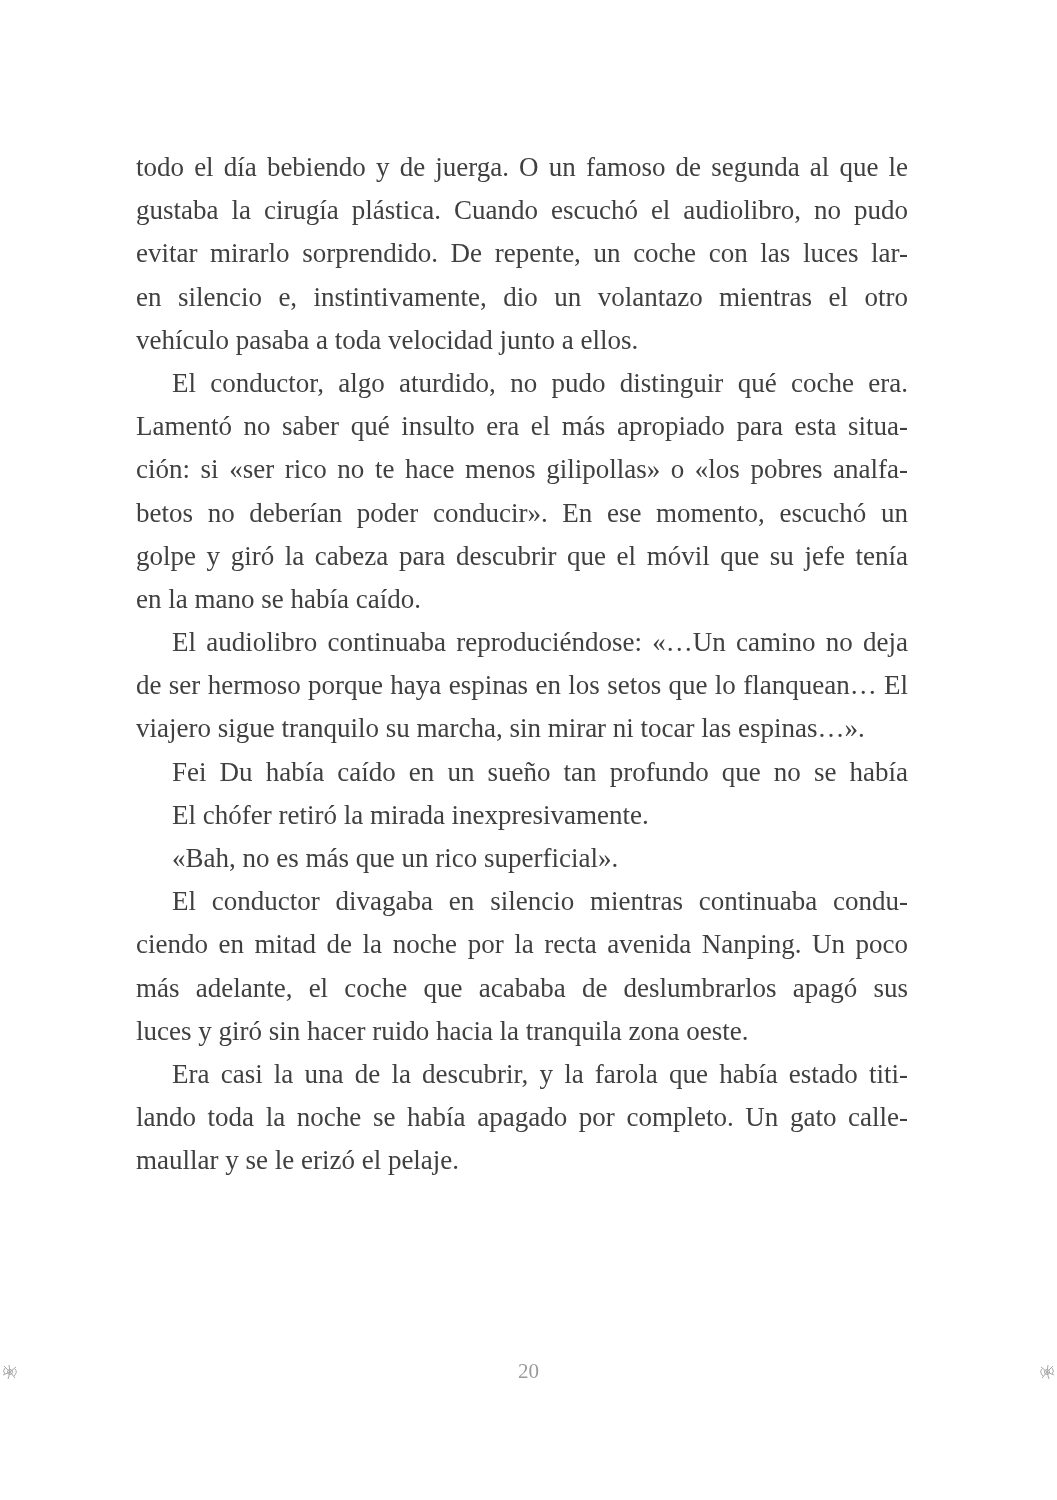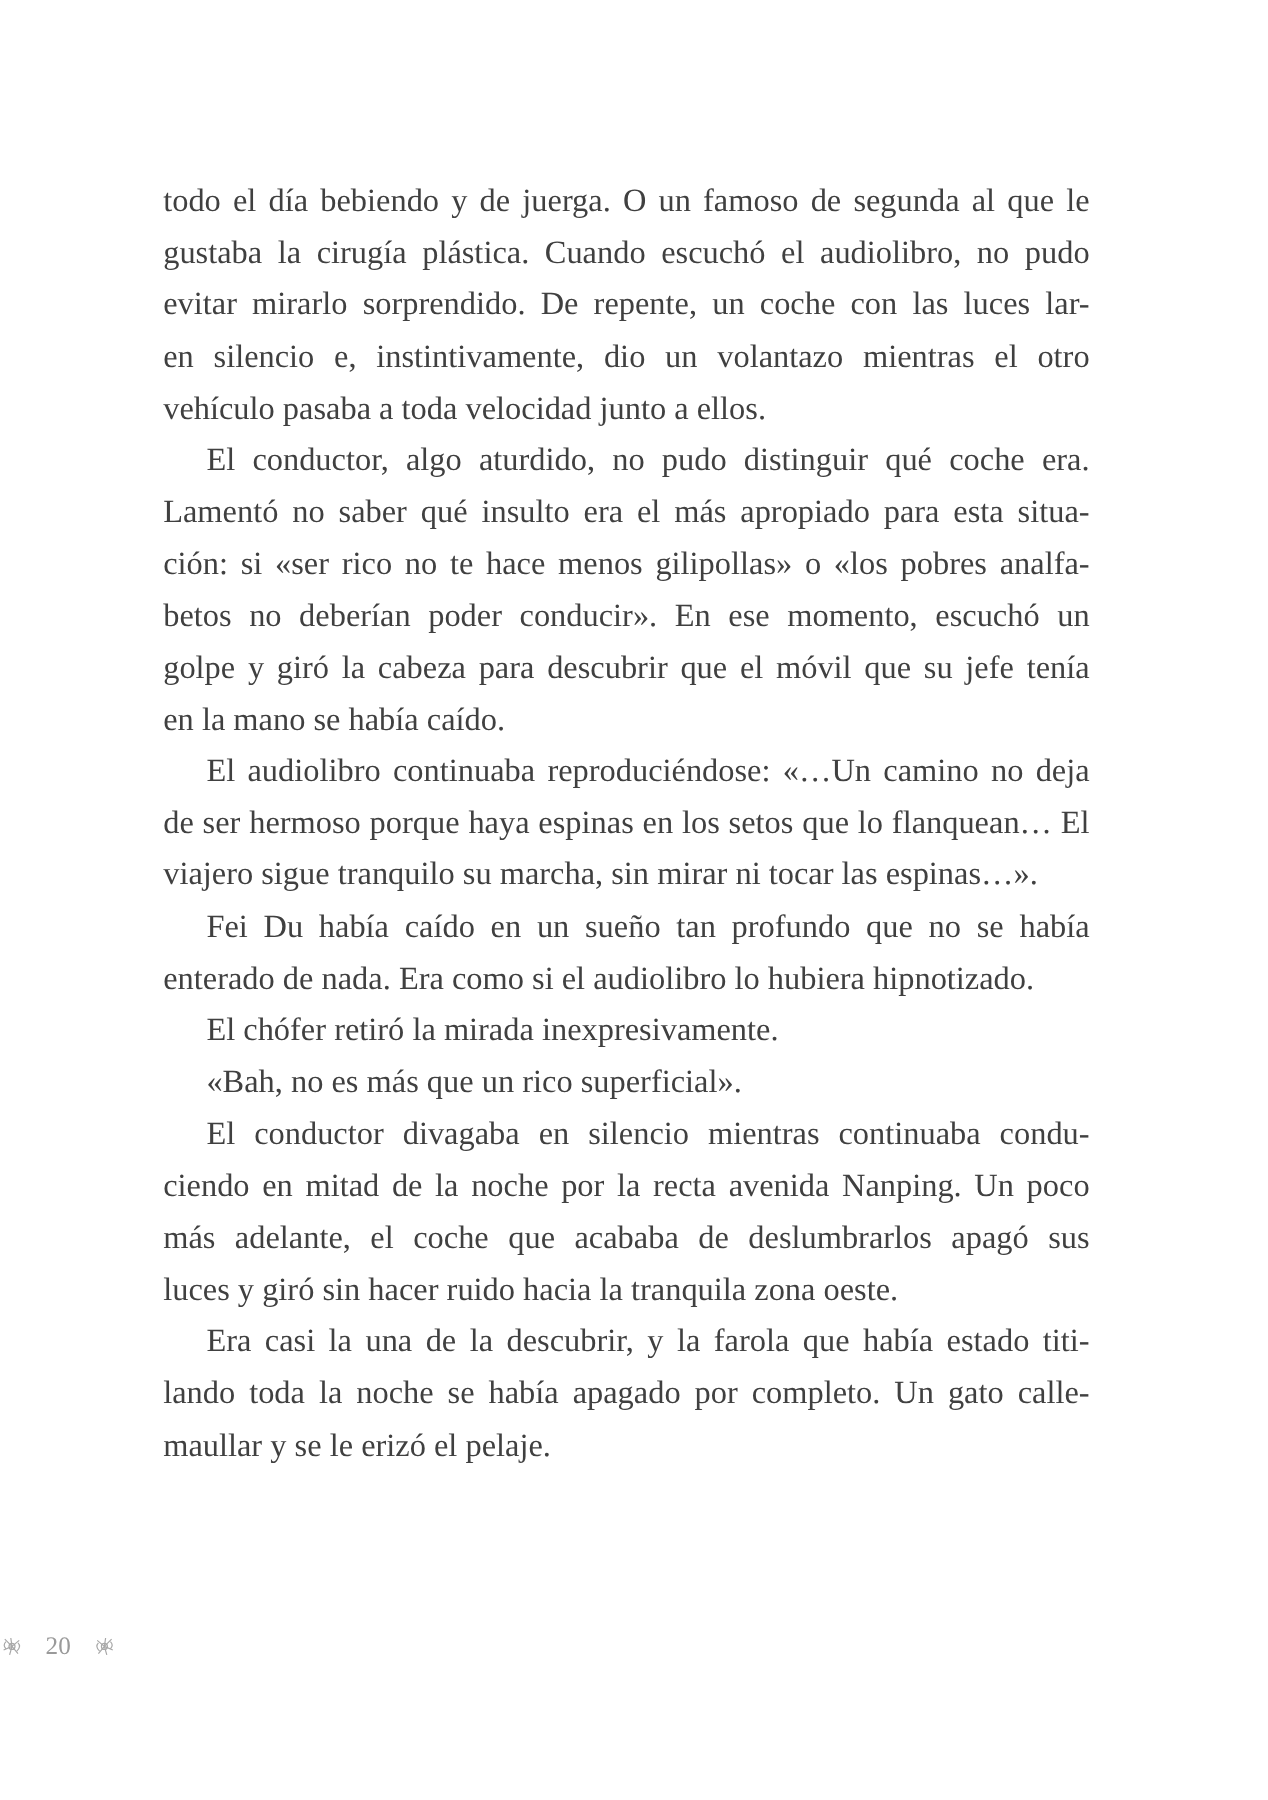--- a/index.html
+++ b/index.html
@@ -38,21 +38,21 @@
     .line.indent {
       padding-left: 36px;
     }
     .footer {
       position: absolute;
       left: 0;
       width: 1057px;
       top: 1356px;
       height: 30px;
       display: flex;
-      justify-content: flex-start;
+      justify-content: space-between;
       align-items: center;
       gap: 18px;
       color: #9a9a9a;
       font-family: "Liberation Serif", "DejaVu Serif", serif;
       font-size: 21px;
     }
     .ornament {
       display: inline-block;
       width: 20px;
       height: 18px;
@@ -78,21 +78,20 @@
         <span class="line">golpe y giró la cabeza para descubrir que el móvil que su jefe tenía</span>
         <span class="line last">en la mano se había caído.</span>
       </div>
       <div>
         <span class="line indent">El audiolibro continuaba reproduciéndose: «…Un camino no deja</span>
         <span class="line">de ser hermoso porque haya espinas en los setos que lo flanquean… El</span>
         <span class="line last">viajero sigue tranquilo su marcha, sin mirar ni tocar las espinas…».</span>
       </div>
       <div>
         <span class="line indent">Fei Du había caído en un sueño tan profundo que no se había</span>
-        <span class="line last">enterado de nada. Era como si el audiolibro lo hubiera hipnotizado.</span>
       </div>
       <div>
         <span class="line indent last">El chófer retiró la mirada inexpresivamente.</span>
       </div>
       <div>
         <span class="line indent last">«Bah, no es más que un rico superficial».</span>
       </div>
       <div>
         <span class="line indent">El conductor divagaba en silencio mientras continuaba condu-</span>
         <span class="line">ciendo en mitad de la noche por la recta avenida Nanping. Un poco</span>

